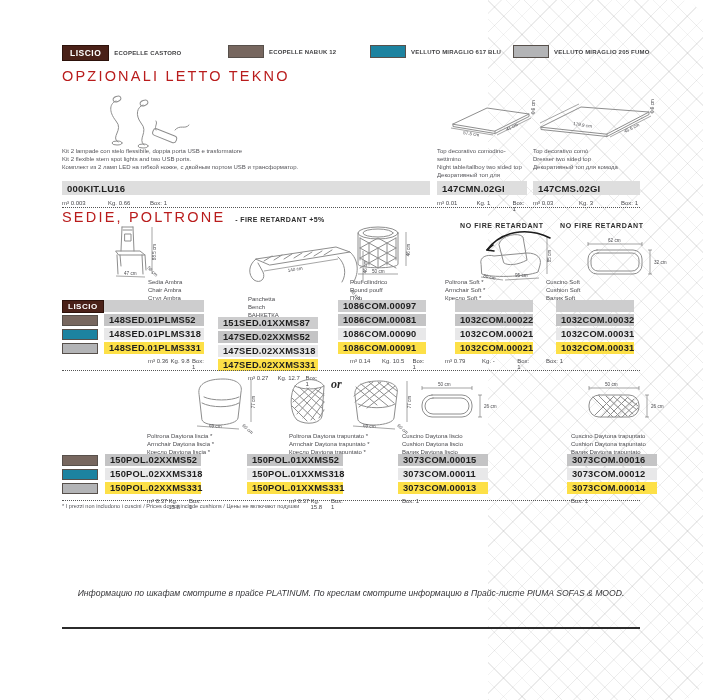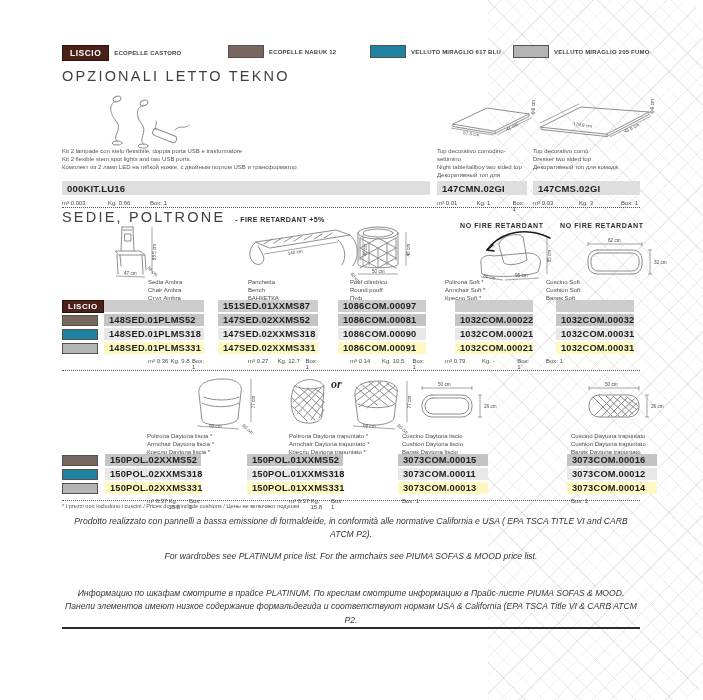--- a/index.html
+++ b/index.html
@@ -14,41 +14,41 @@
   .z{position:absolute;z-index:1;}
   
   .legend{left:62px;top:45px;width:600px;height:16px;}
   .lg{position:absolute;display:flex;align-items:center;gap:5px;}
   .lg-label{font-size:6px;font-weight:bold;letter-spacing:.2px;color:#3f3f41;}
   .liscio-badge{display:inline-flex;align-items:center;justify-content:center;
      background:#4a2118;color:#fff;font-weight:bold;font-size:8.5px;letter-spacing:.5px;
      padding:2px 7px;border:1px solid #2d120b;}
   .sw{display:block;width:34px;height:11px;border:1px solid #57504b;}
   
-  .h1{font-size:14.5px;letter-spacing:2.2px;color:#404040;white-space:nowrap;}
+  .h1{font-size:14.5px;letter-spacing:2.2px;color:#b91c1c;white-space:nowrap;}
   .h-sub{font-size:7px;font-weight:bold;letter-spacing:.4px;color:#2e2e2e;margin-left:10px;}
   .nofire{position:absolute;top:0;font-size:7px;font-weight:bold;letter-spacing:.6px;color:#2e2e2e;white-space:nowrap;}
   
   .pcol{position:absolute;display:flex;flex-direction:column;}
   .draw1{height:56px;display:flex;align-items:flex-end;overflow:visible;}
   .desc1{height:33px;font-size:6px;line-height:1.32;color:#55555a;}
   .codebar{height:14px;background:#dedede;display:flex;align-items:center;
      padding-left:5px;font-weight:bold;font-size:9.5px;color:#1f1f1f;letter-spacing:.2px;}
   .stats{margin-top:5px;font-size:6px;color:#4a4a4e;display:flex;}
   .stats span:nth-child(1){width:46px;}
   .stats span:nth-child(2){width:42px;}
   .dotted{border-top:1px dotted #555;height:0;}
   
   .tcol{position:absolute;display:flex;flex-direction:column;overflow:visible;}
   .draw2{height:56px;display:flex;align-items:flex-end;overflow:visible;}
   .draw3{height:58px;display:flex;align-items:flex-end;overflow:visible;}
   .names{height:22px;font-size:6px;line-height:1.35;color:#4c4c50;white-space:nowrap;}
   .cell{height:12px;margin-bottom:2px;display:flex;align-items:center;
      padding-left:5px;font-weight:bold;font-size:9.3px;color:#1e1e1e;letter-spacing:.2px;}
-  .r0{background:#cdcdce;} .r1{background:#c4c4c5;} .r2{background:#e8e8e9;} .r3{background:#fef9c3;}
+  .r0{background:#cdcdce;} .r1{background:#c4c4c5;} .r2{background:#e8e8e9;} .r3{background:#fde047;}
   .swcell{background:transparent !important;padding-left:0;}
   .t-stats{margin-top:2px;font-size:6px;color:#4a4a4e;display:flex;}
   .t-stats span:nth-child(1){width:40px;}
   .t-stats span:nth-child(2){width:38px;}
   .footnote{font-size:5.6px;color:#55555a;}
   .para{left:62px;width:578px;text-align:center;font-style:italic;color:#353538;
         font-size:8.6px;line-height:1.55;}
   .botline{left:62px;width:578px;height:2px;background:#2b2b2b;}
   svg{overflow:visible;}
   .sk{fill:none;stroke:#8e8e8e;stroke-width:1;stroke-linecap:round;stroke-linejoin:round;}
@@ -237,21 +237,21 @@
       <div class="cell r1">148SED.01PLMS52</div>
       <div class="cell r2">148SED.01PLMS318</div>
       <div class="cell r3">148SED.01PLMS331</div>
       <div class="t-stats" style="margin-left:44px">
         <span>m³ 0.36</span>
         <span>Kg. 9.8</span>
         <span>Box: 1</span>
       </div>
     </div>
 
-    <div class="tcol" style="left:156px;top:0;width:100px">
+    <div class="tcol" style="left:156px;top:17px;width:100px">
       <div class="draw2">
         <svg width="132" height="56" style="margin-left:24px">
           <g class="sk">
             <path d="M14 20 L94 8 L108 13 L28 26 Z"></path>
             <path d="M22 22 L30 17 M32 21 L40 16 M42 20 L50 15 M52 19 L60 14 M62 18 L70 13 M72 17 L80 12 M82 16 L90 11"></path>
             <path d="M14 20 C6 26 6 36 12 41 C18 45 24 40 21 33 L16 24"></path>
             <path d="M108 13 C116 20 118 33 111 44"></path>
             <path d="M96 18 C103 24 105 35 100 43"></path>
           </g>
           <g class="dm">
@@ -523,24 +523,21 @@
       <div class="t-stats" style="margin-left:4px">
         <span style="width:auto">Box: 1</span>
       </div>
     </div>
   </div>
 
   <div class="z dotted" style="left:62px;top:500px;width:578px"></div>
   <div class="z footnote" style="left:62px;top:503px">* I prezzi non includono i cuscini /  Prices do not include cushions  / Цены не включают подушки</div>
 
   <div class="z para" style="top:515px">
-    <div>Prodotto realizzato con pannelli a bassa emissione di formaldeide, in conformità alle normative California e USA ( EPA TSCA TITLE VI and CARB ATCM P2).</div>
   </div>
   <div class="z para" style="top:550px">
-    <div>For wardrobes see PLATINUM price list. For the armchairs see PIUMA SOFAS &amp; MOOD price list.</div>
   </div>
   <div class="z para" style="top:587px">
     <div>Информацию по шкафам смотрите в прайсе PLATINUM. По креслам смотрите информацию в Прайс-листе PIUMA SOFAS &amp; MOOD.</div>
-    <div>Панели элементов имеют низкое содержание формальдегида и соответствуют нормам USA &amp; California (EPA TSCA Title VI &amp; CARB ATCM P2.</div>
   </div>
 
   <div class="z botline" style="top:627px"></div>
 </div>
 
 </body></html>

